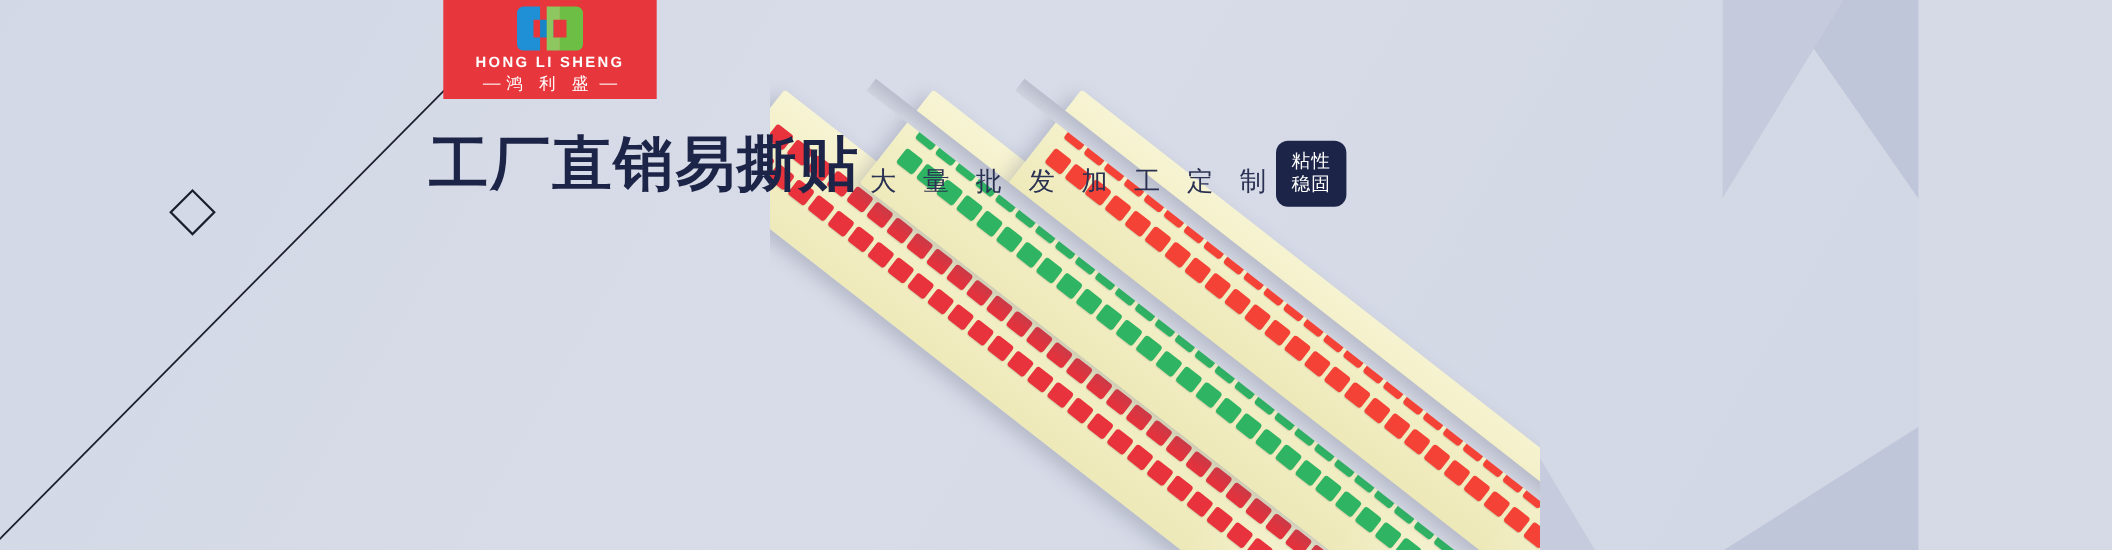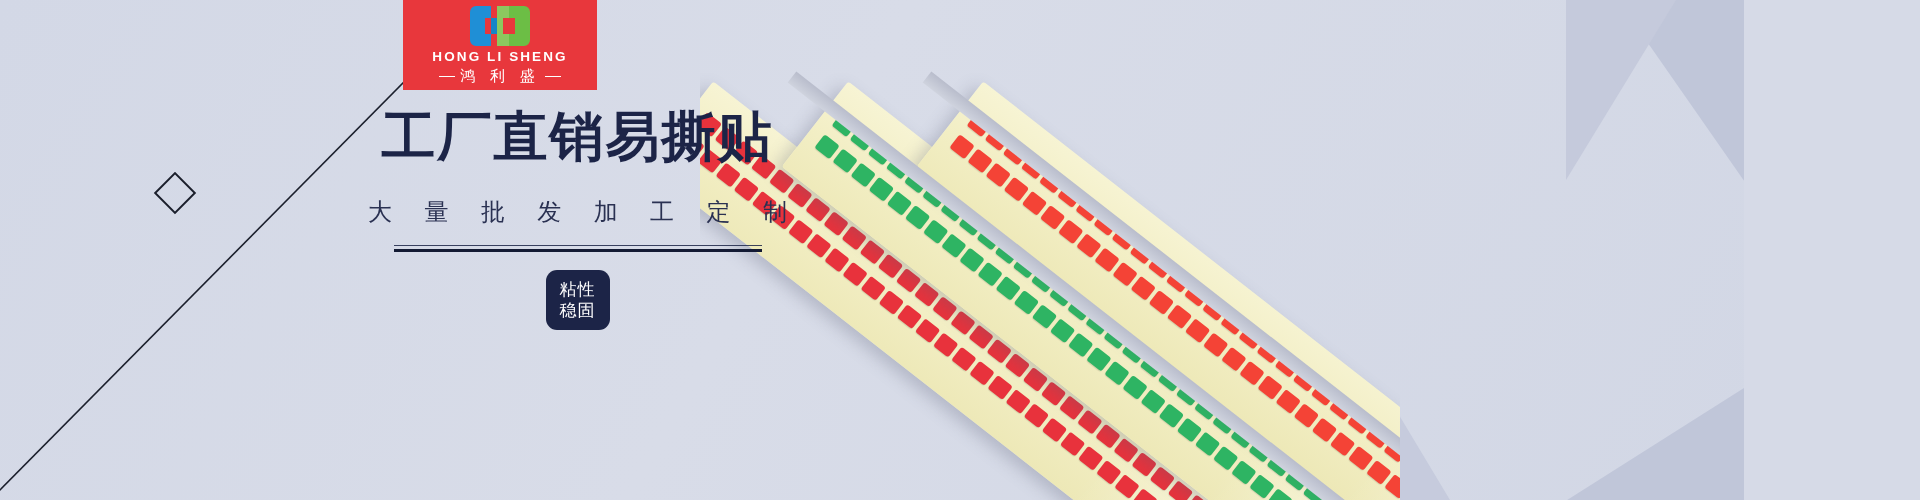--- a/index.html
+++ b/index.html
@@ -91,31 +91,31 @@
   }
   .logo-cn-row .bar{width:16px;height:1.6px;background:#fff;}
   .logo-cn{
     font-size:15px;letter-spacing:5px;white-space:nowrap;
     font-family:"DejaVu Sans","Liberation Sans",sans-serif;
   }
 
   
   .copy{
     position:absolute;left:390px;top:110px;width:375px;
-    display:flex;flex-direction:column;align-items:center;
+    display:flex;flex-direction:row;align-items:center;
   }
   .headline{
     color:#1c2447;font-size:54px;font-weight:bold;line-height:1;
     letter-spacing:2px;white-space:nowrap;
     font-family:"DejaVu Sans","Liberation Sans",sans-serif;
   }
   .subline{
     color:#2a3152;font-size:24px;letter-spacing:9px;
     margin-top:32px;white-space:nowrap;padding-left:9px;
-    font-family:Liberation Mono, monospace;
+    font-family:Liberation Serif, serif;
   }
   .rules{width:368px;margin-top:17px;}
   .rule-thin{height:1px;background:#1c2447;opacity:.85;}
   .rule-thick{height:3px;background:#131a33;margin-top:3px;}
 
   .badges{display:flex;gap:18px;margin-top:18px;}
   .badge{
     width:64px;height:60px;border-radius:11px;background:#1c2447;
     display:flex;flex-direction:column;align-items:center;justify-content:center;
     color:#fff;line-height:1.22;

